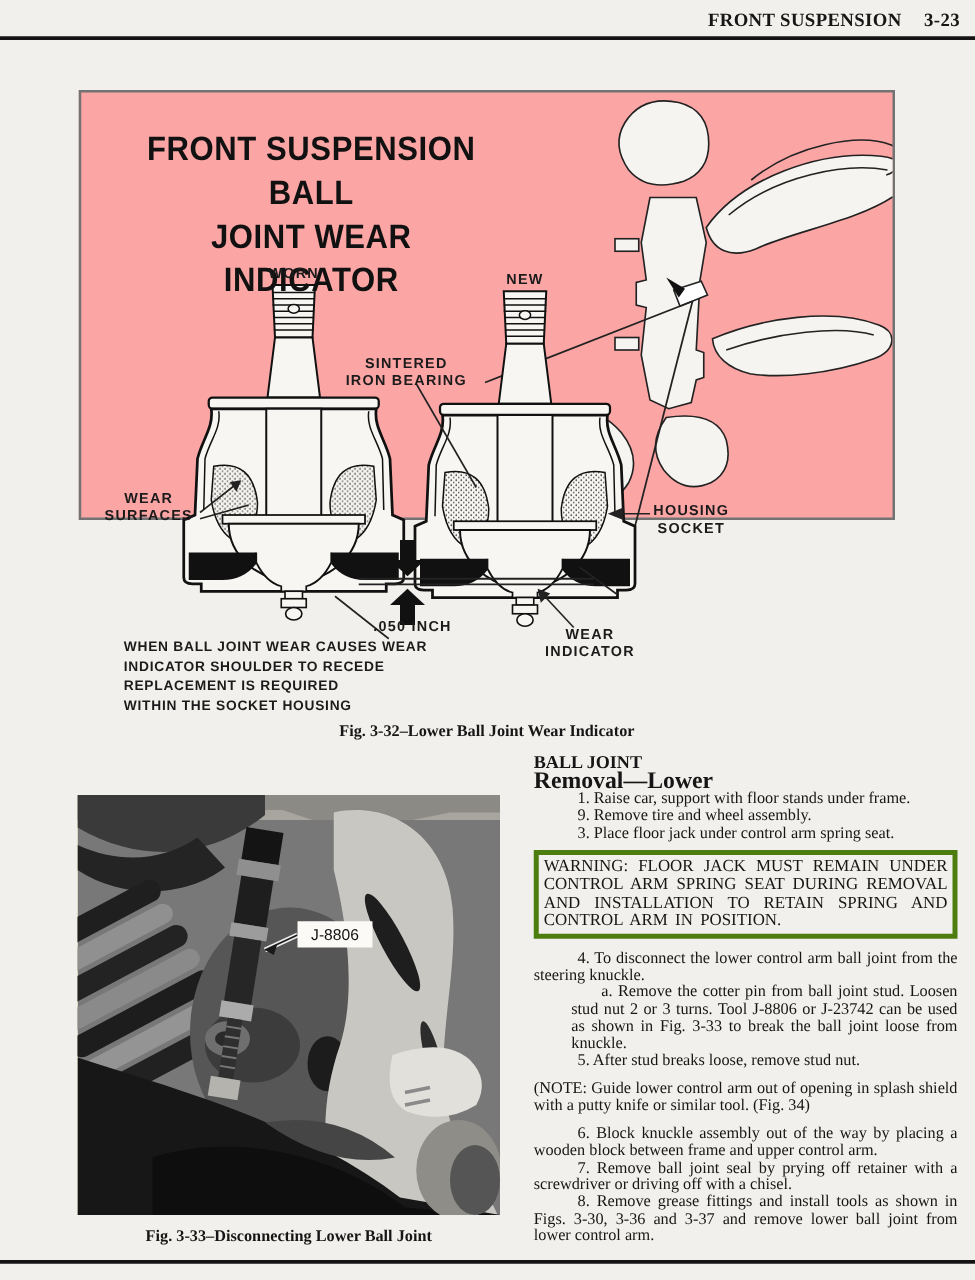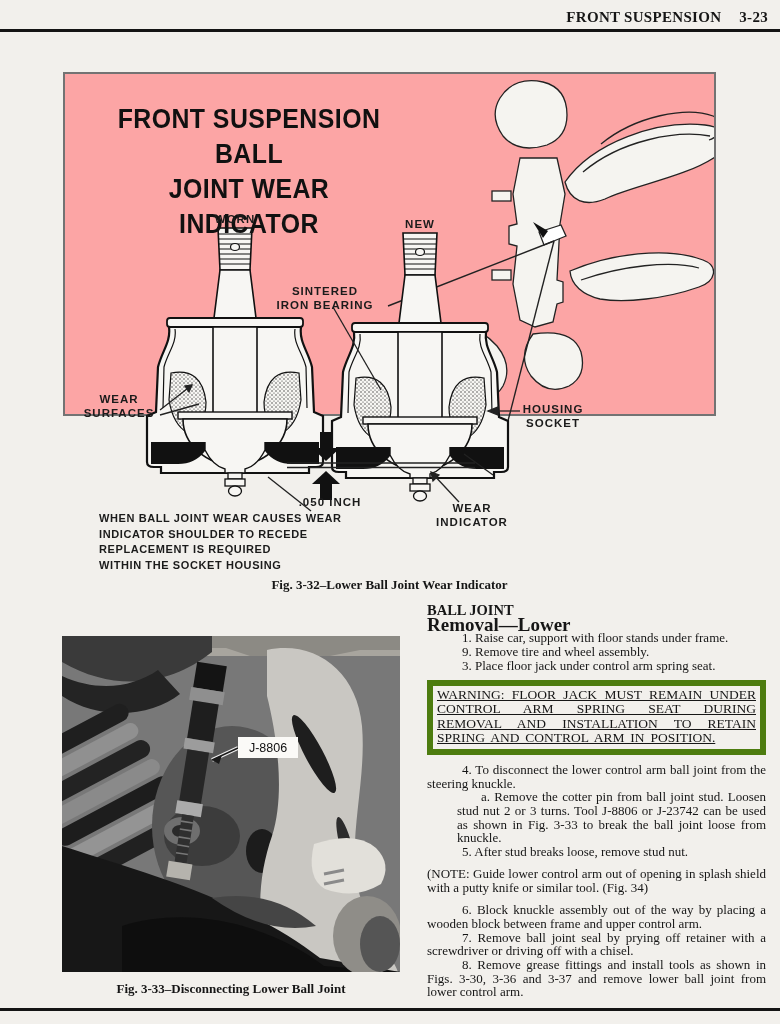--- a/index.html
+++ b/index.html
@@ -30,22 +30,22 @@
   .cap32{top:577px;left:63px;width:653px;}
   .cap33{top:981px;left:62px;width:338px;}
   
   .photo{top:636px;left:62px;width:338px;height:336px;background:#fef9c3;}
   
   .col{top:604px;left:427px;width:339px;font-size:13px;line-height:13.7px;text-align:justify;}
   .col p{margin:0;}
   .h1{font-weight:bold;font-size:14.5px;margin:0 0 9px 0;text-align:left;}
   .h2{font-weight:bold;font-size:19px;margin:0 0 3px 0;text-align:left;}
   .step{text-align:left;padding-left:35px;}
-  .warnbox{border:6px solid #4d7c0f;margin:7px 0 8px 0;padding:2px 4px 3px 4px;
-           font-size:13.5px;line-height:14.6px;word-spacing:2.5px;text-decoration:underline;}
+  .warnbox{border:4px solid #4d7c0f;margin:7px 0 8px 0;padding:2px 4px 3px 4px;
+           font-size:13.5px;line-height:14.6px;word-spacing:2.5px;}
   .ind{text-indent:35px;}
   .suba{margin-left:30px !important;text-indent:24px;}
   .notep{margin:8px 0 9px 0 !important;}
 </style>
 </head>
 <body>
 
 <div class="page">
 
   <div class="abs hdr-title">

